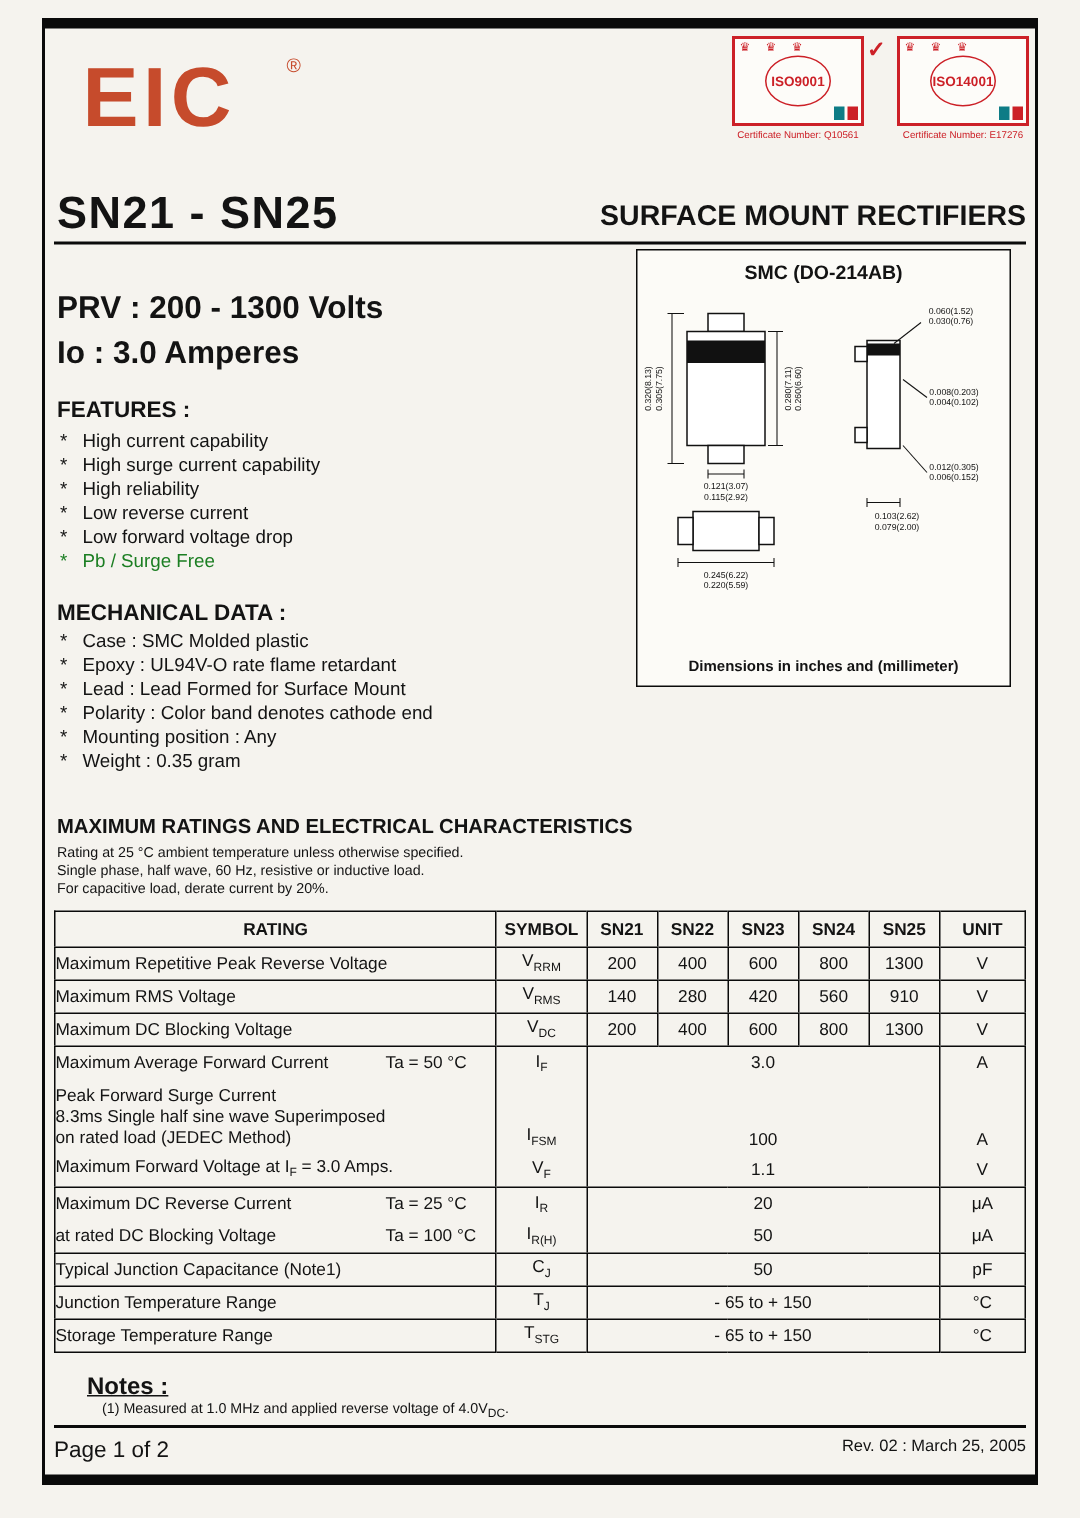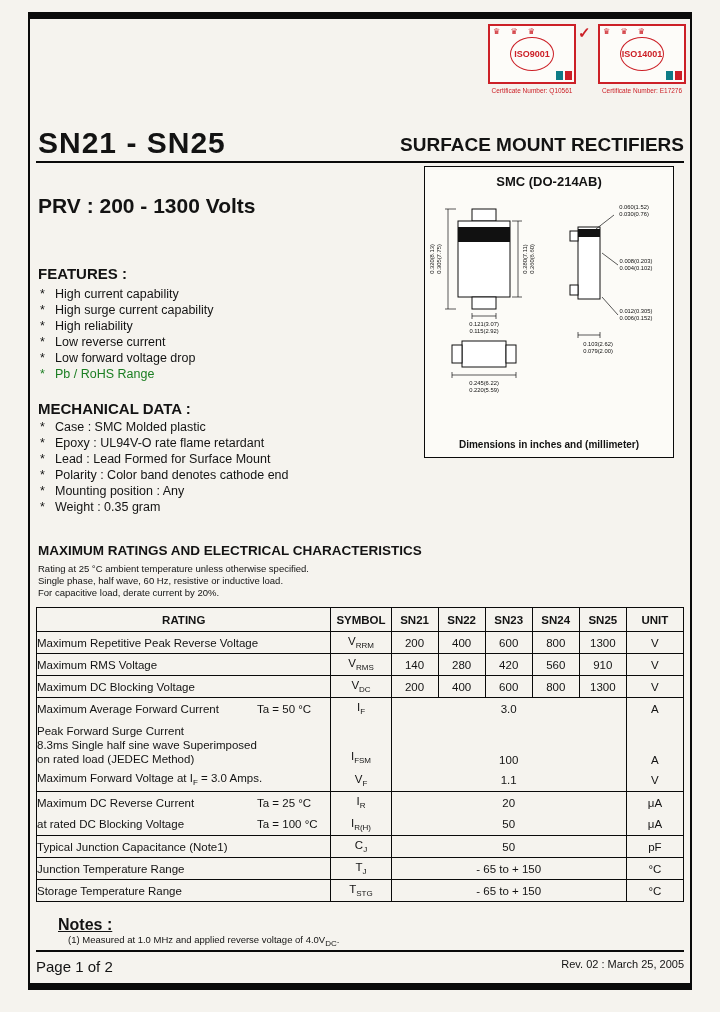--- a/index.html
+++ b/index.html
@@ -82,20 +82,26 @@
   .rule-bottom { position: absolute; left: 36px; top: 950px; width: 648px; height: 2px; background: #0a0a0a; }
   .footer-page { position: absolute; left: 36px; top: 958px; font-size: 15px; }
   .footer-rev { position: absolute; right: 36px; top: 958px; font-size: 11px; }
 </style>
 </head>
 <body>
 
 <div class="page">
   <div class="frame"></div>
 
+  <div class="logo">
+    <svg width="160" height="66" viewBox="0 0 160 66">
+      <text x="0" y="52" font-size="56" font-weight="bold" letter-spacing="3" fill="#c64b2c">EIC</text>
+      <text x="136" y="16" font-size="13" fill="#c64b2c">®</text>
+    </svg>
+  </div>
 
   <div class="badges">
     <div class="badge b0">
       <div class="badge-box">
         <div class="crowns">♛ ♛ ♛</div>
         <div class="iso-emblem">
           <span class="iso-org">ISO</span>
           <span class="iso-num">9001</span>
         </div>
         <div class="marks">
@@ -120,20 +126,21 @@
       </div>
       <div class="cert">Certificate Number: E17276</div>
     </div>
   </div>
 
   <div class="part-range">SN21 - SN25</div>
   <div class="doc-title">SURFACE MOUNT RECTIFIERS</div>
   <div class="rule-top"></div>
 
   <div class="sum1">PRV : 200 - 1300 Volts</div>
+  <div class="sum2">Io : 3.0 Amperes</div>
 
   <div class="feat-head">FEATURES :</div>
   <div class="feat-list">
     <div class="li">
         <span class="bullet">*</span>
         <span>High current capability</span>
       </div>
     <div class="li">
         <span class="bullet">*</span>
         <span>High surge current capability</span>
@@ -145,21 +152,21 @@
     <div class="li">
         <span class="bullet">*</span>
         <span>Low reverse current</span>
       </div>
     <div class="li">
         <span class="bullet">*</span>
         <span>Low forward voltage drop</span>
       </div>
     <div class="li green">
         <span class="bullet">*</span>
-        <span>Pb / RoHS Range</span>
+        <span>Pb / Surge Free</span>
       </div>
   </div>
 
   <div class="mech-head">MECHANICAL  DATA :</div>
   <div class="mech-list">
     <div class="li">
         <span class="bullet">*</span>
         <span>Case :  SMC Molded plastic</span>
       </div>
     <div class="li">

